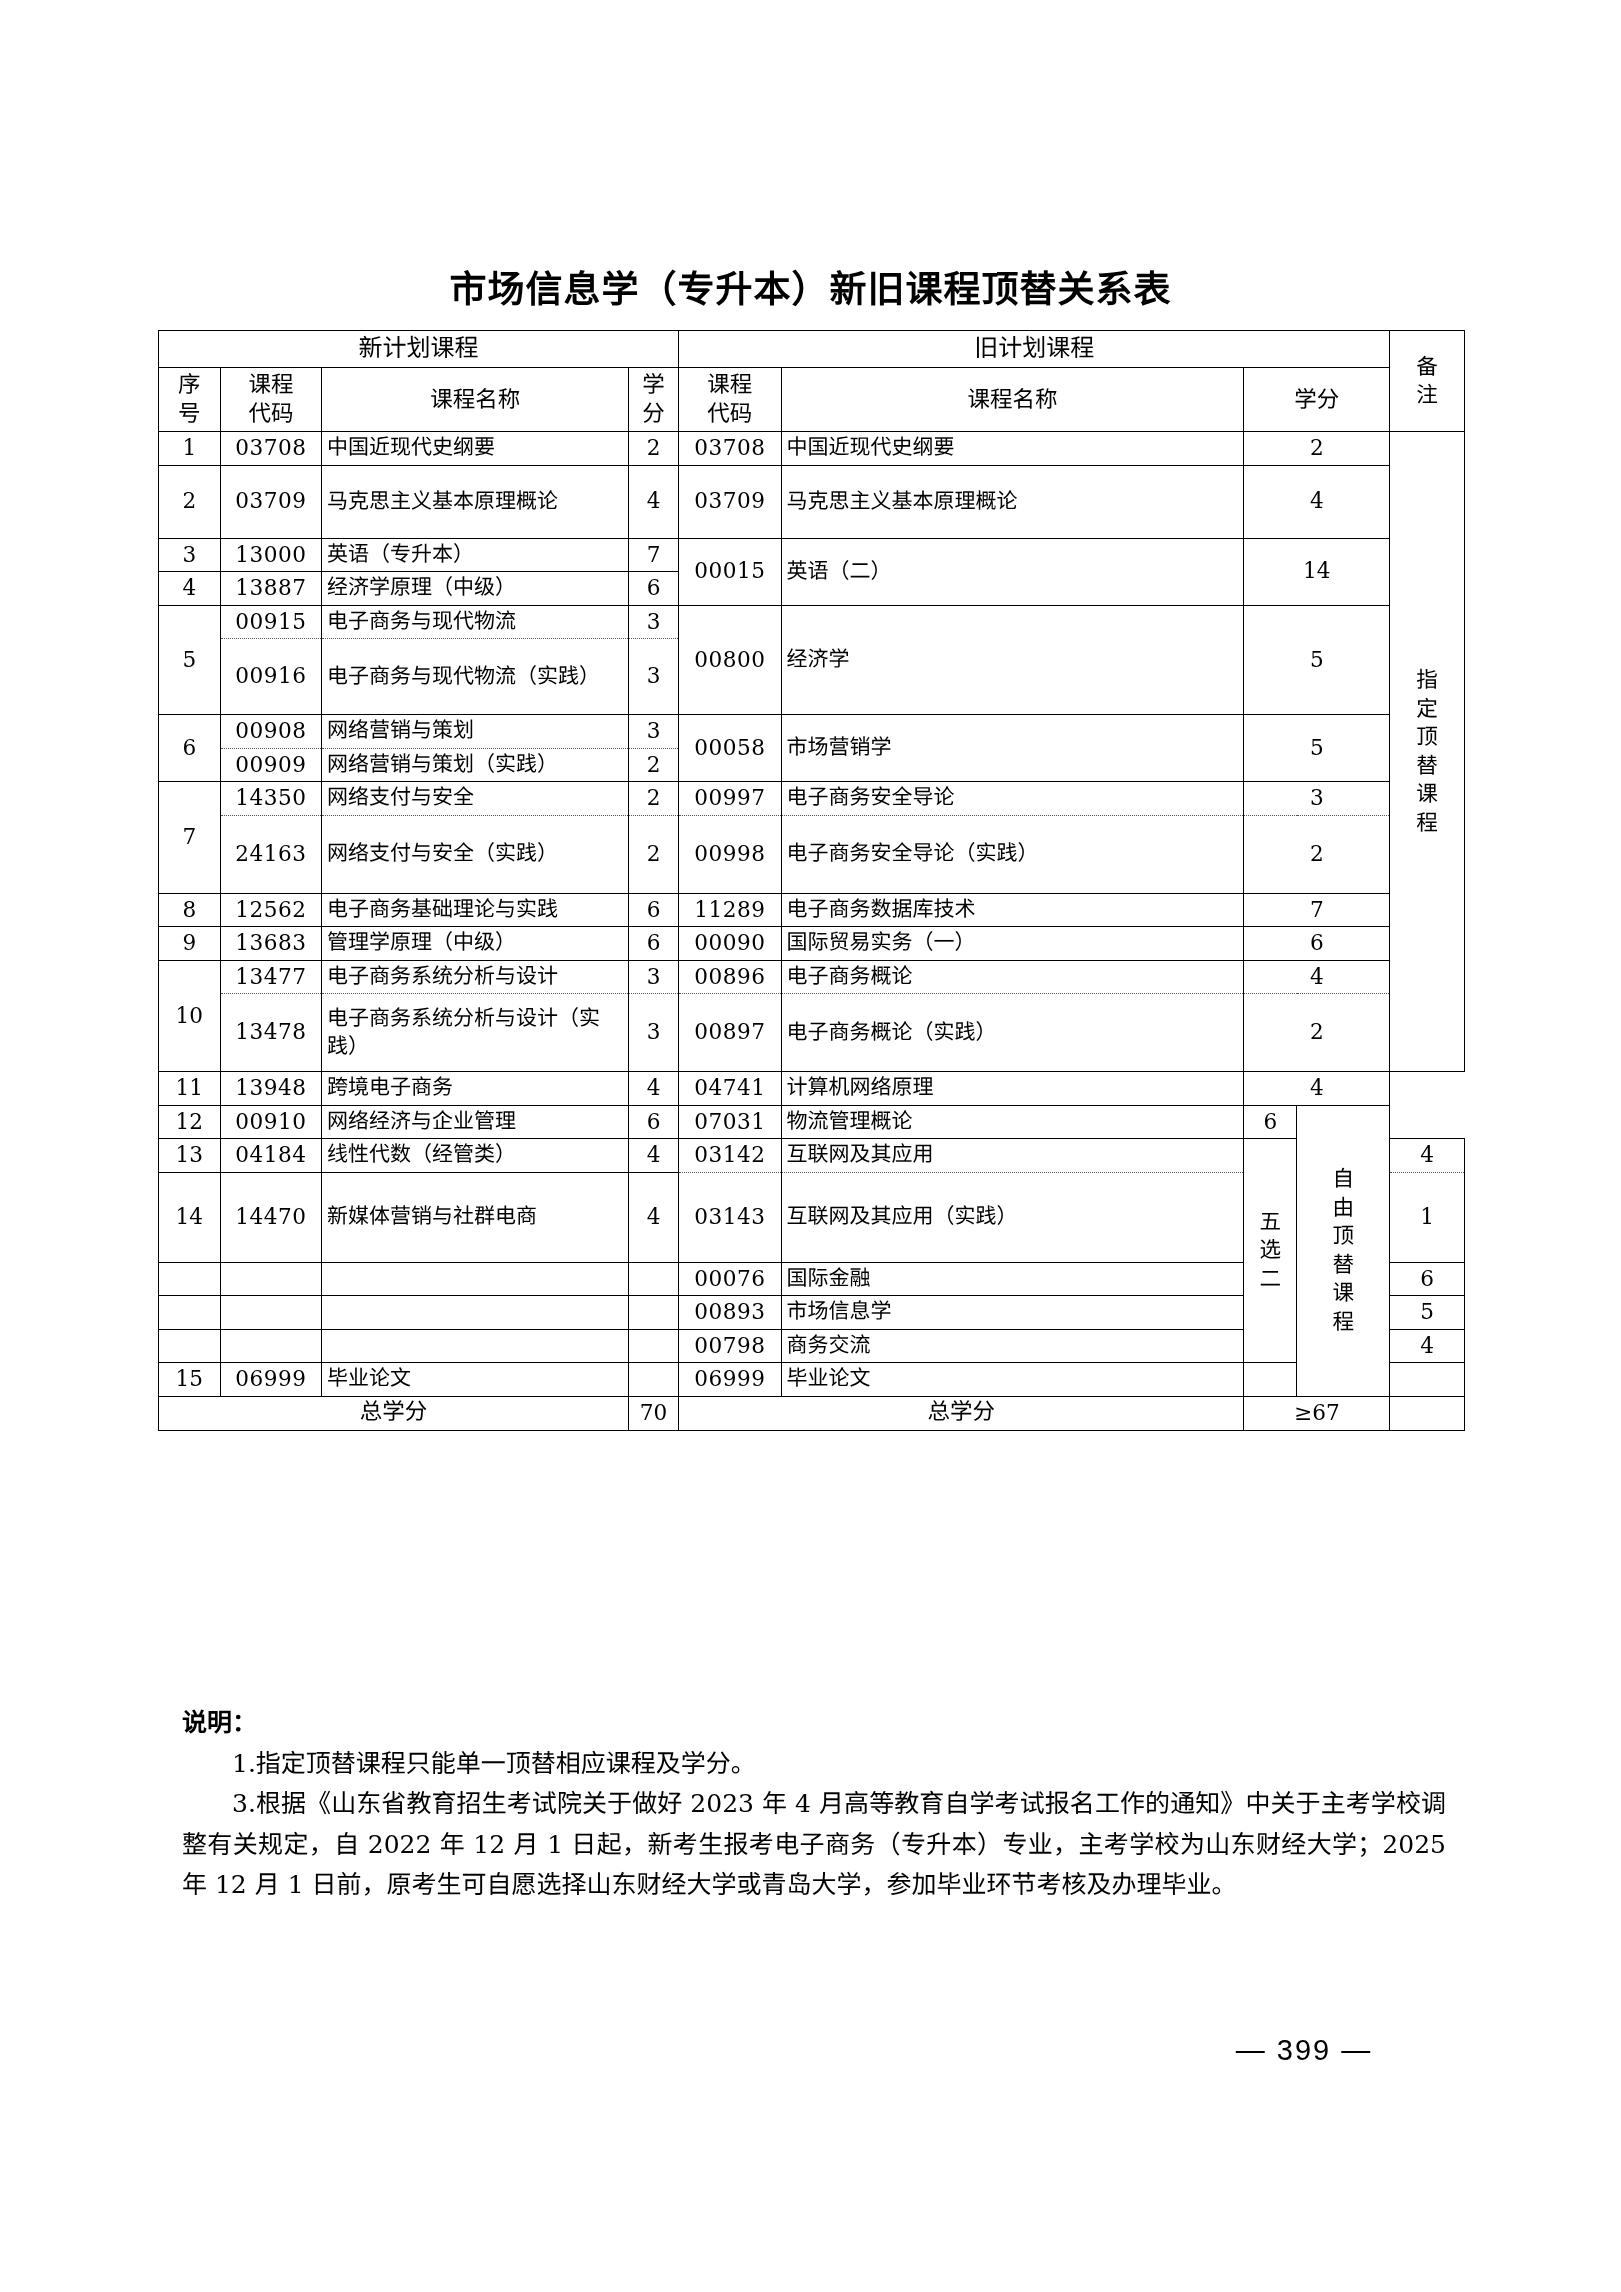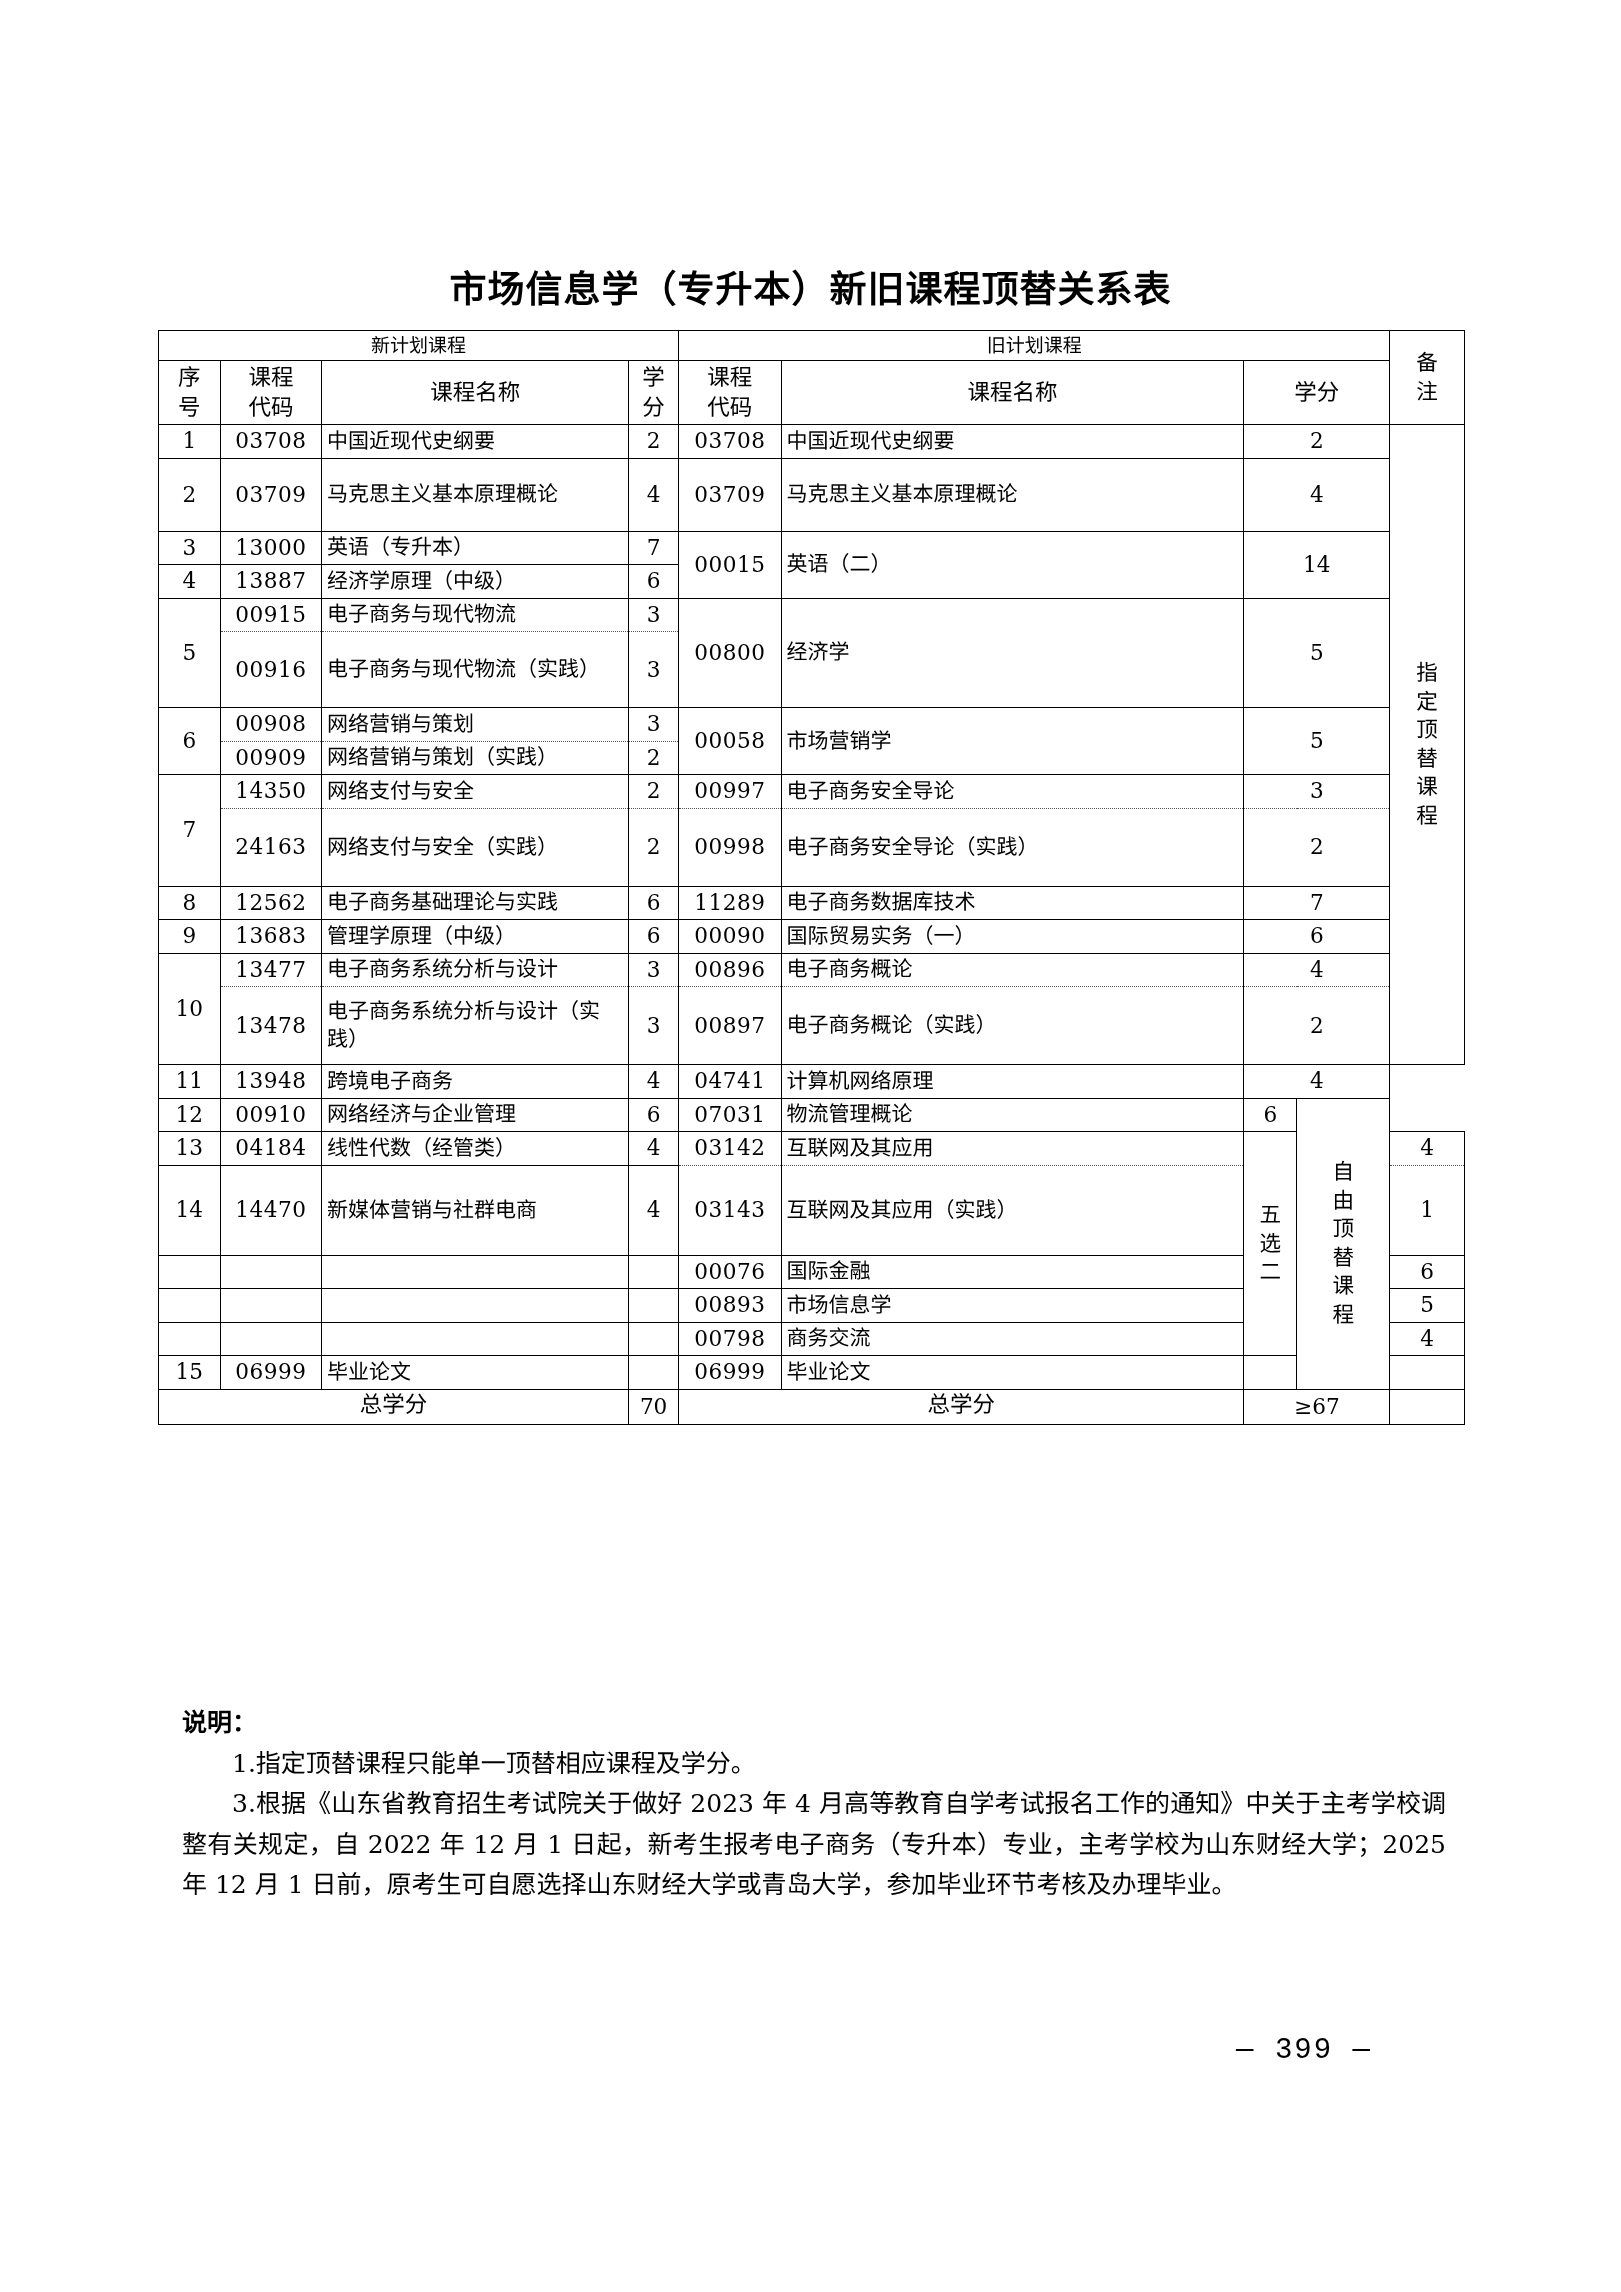--- a/index.html
+++ b/index.html
@@ -55,21 +55,21 @@
     padding: 2px 4.9px;
     vertical-align: middle;
     line-height: 1.32;
     background: #fff;
   }
   .ctr   { text-align: center; font-family: Liberation Mono, monospace; }
   .num   { text-align: center; font-size: 21.6px; }
   .code  { text-align: center; font-size: 21.6px; letter-spacing: 0.5px; }
   .nm    { text-align: left; padding-left: 8.8px; font-size: 21px; }
   .hdr   { text-align: center; font-size: 22.5px; }
-  .grp   { text-align: center; font-size: 19px; }
+  .grp   { text-align: center; font-size: 24px; }
 
   
   .dash-b { border-bottom: 1.4px dotted #555 !important; }
   .dash-t { border-top: 1.4px dotted #555 !important; }
 
   
   .vert {
     text-align: center;
     font-size: 21.6px;
     line-height: 1.42;
@@ -98,21 +98,21 @@
   .notes p { margin: 0; text-indent: 0; }
   .notes p.ind { text-indent: 2em; }
 
   
   .pageno {
     position: absolute;
     left: 1157px;
     top: 2034px;
     width: 294px;
     text-align: center;
-    font-family: Liberation Mono, monospace;
+    font-family: Liberation Sans, sans-serif;
     font-size: 29px;
     letter-spacing: 2px;
   }
 </style>
 </head>
 <body>
 
 <div class="page">
 
   <div class="doc-title">市场信息学（专升本）新旧课程顶替关系表</div>

